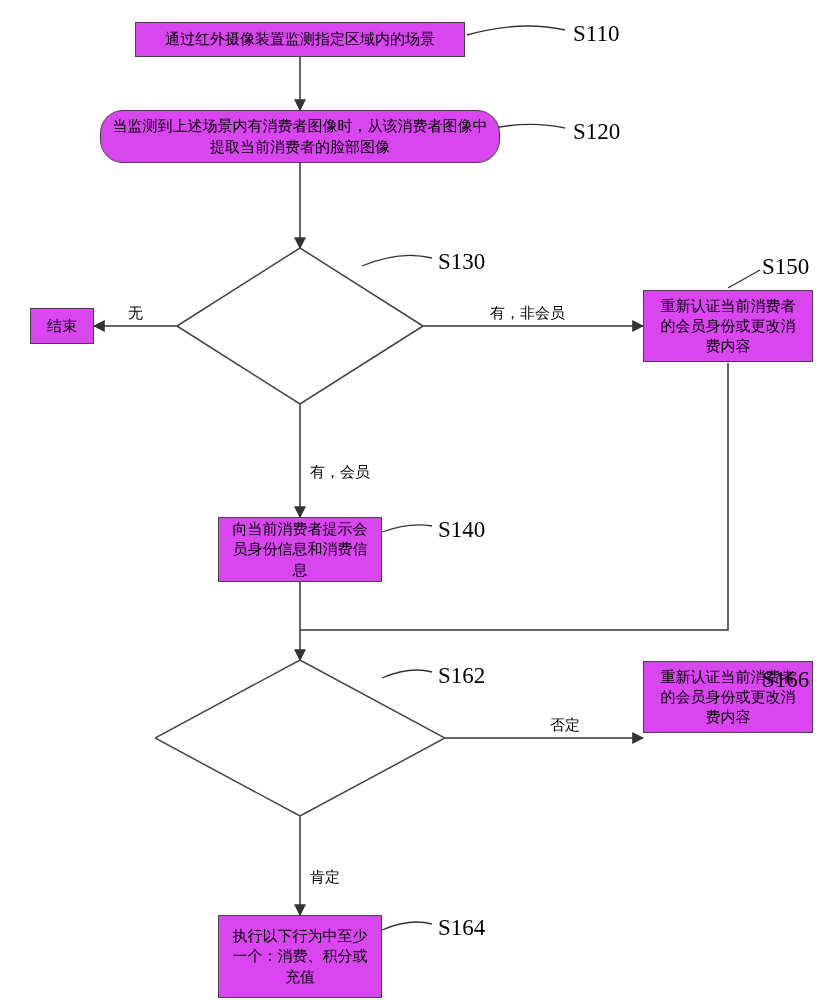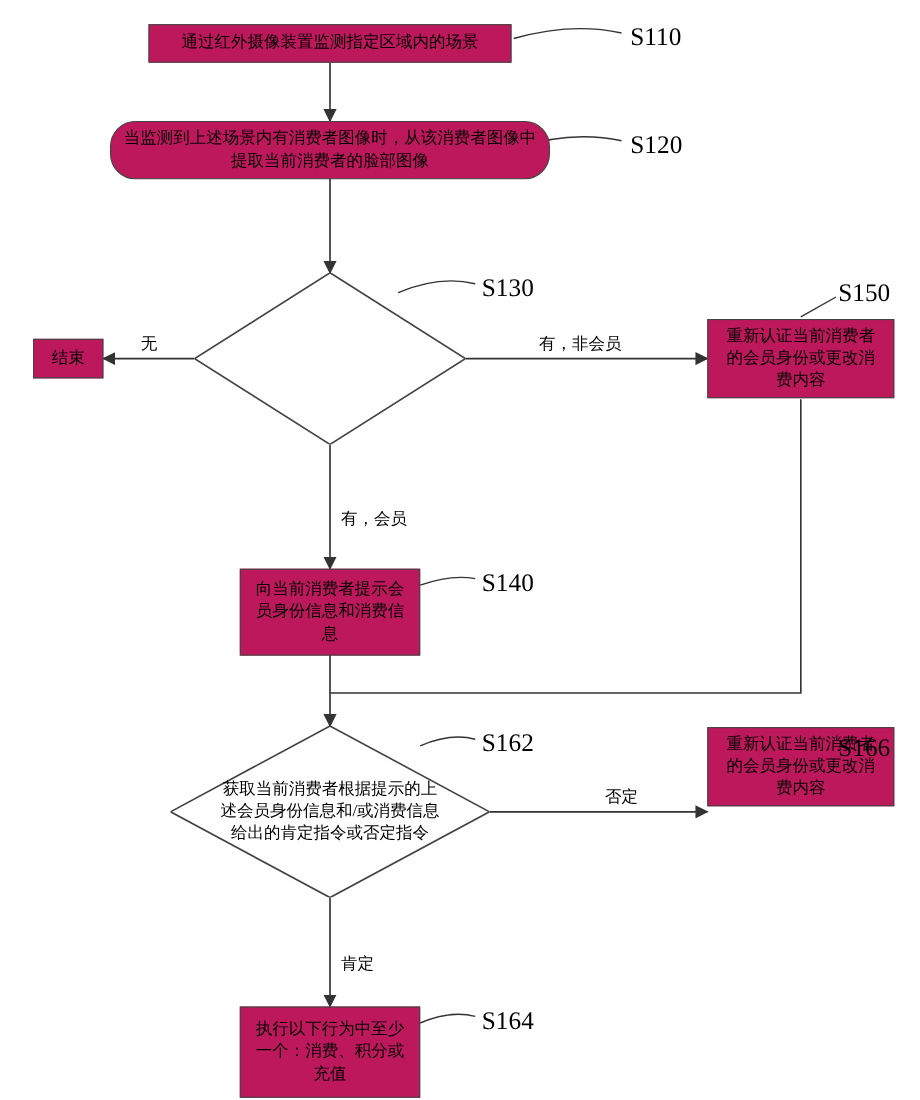--- a/index.html
+++ b/index.html
@@ -10,21 +10,21 @@
     height: 1000px;
     background: #fff;
     font-family: "SimSun", "Songti SC", serif;
     font-size: 15px;
     color: #000;
     position: relative;
   }
   .node {
     position: absolute;
     border: 1.5px solid #444;
-    background: #be185d;
+    background: #d946ef;
     display: flex;
     align-items: center;
     justify-content: center;
     text-align: center;
     padding: 6px 10px;
     line-height: 1.35;
   }
   .diamond-wrap {
     position: absolute;
   }
@@ -116,32 +116,29 @@
 
 <div class="node" style="left:30px; top:308px; width:64px; height:36px;">
   <span>结束</span>
 </div>
 
 <div class="node" style="left:643px; top:290px; width:170px; height:72px;">
   <span>重新认证当前消费者的会员身份或更改消费内容</span>
 </div>
 <div class="label" style="left:762px; top:255px;">S150</div>
 
-<div class="node" style="left:218px; top:517px; width:164px; height:79px;">
+<div class="node" style="left:218px; top:517px; width:164px; height:65px;">
   <span>向当前消费者提示会员身份信息和消费信息</span>
 </div>
 <div class="label" style="left:438px; top:518px;">S140</div>
 
 <div class="diamond-wrap" style="left:155px; top:660px; width:290px; height:156px;">
   <svg class="diamond-svg" width="290" height="156">
     <polygon points="145,0 290,78 145,156 0,78" fill="#fff" stroke="#444" stroke-width="1.5"></polygon>
   </svg>
-  <div class="diamond-text" style="left:38px; top:40px; width:214px; height:76px;">
-    <span>获取当前消费者根据提示的上述会员身份信息和/或消费信息给出的肯定指令或否定指令</span>
-  </div>
 </div>
 <div class="label" style="left:438px; top:664px;">S162</div>
 
 <div class="node" style="left:643px; top:661px; width:170px; height:72px;">
   <span>重新认证当前消费者的会员身份或更改消费内容</span>
 </div>
 <div class="label" style="left:762px; top:668px;">S166</div>
 
 <div class="node" style="left:218px; top:915px; width:164px; height:83px;">
   <span>执行以下行为中至少一个：消费、积分或充值</span>

